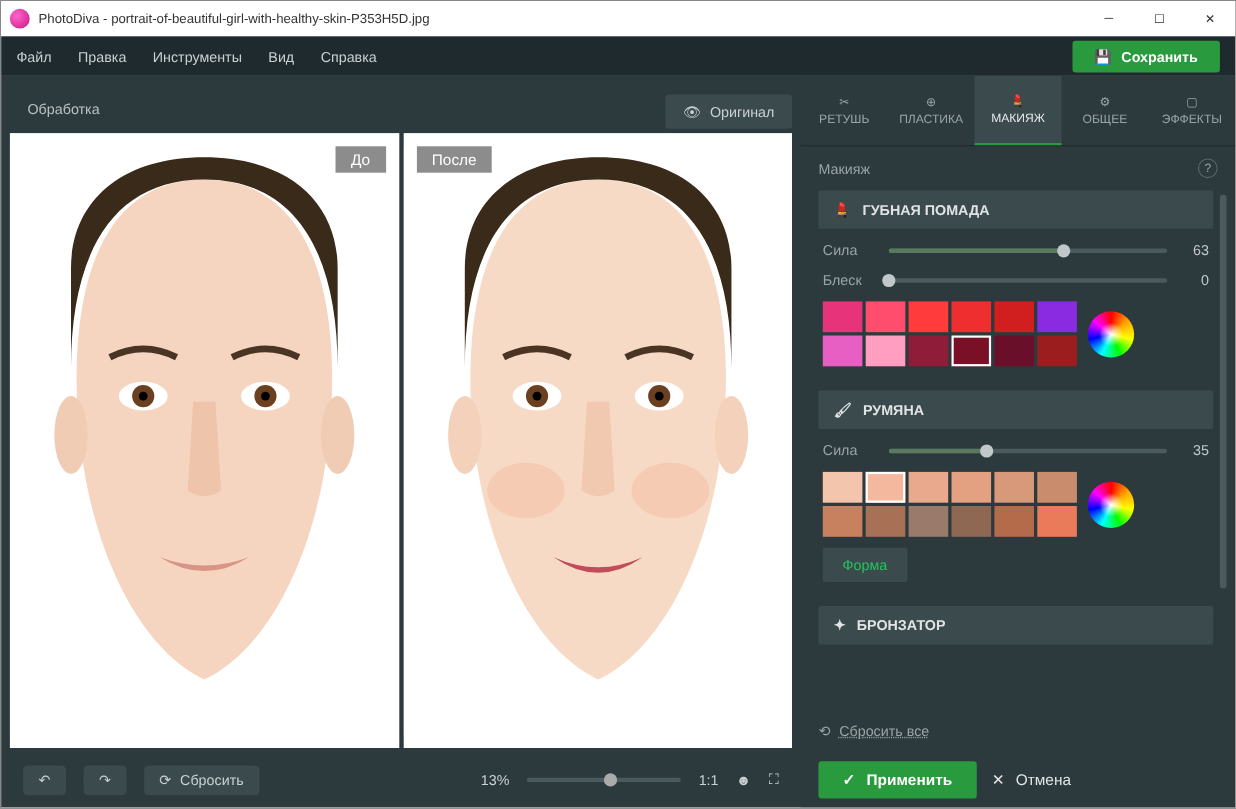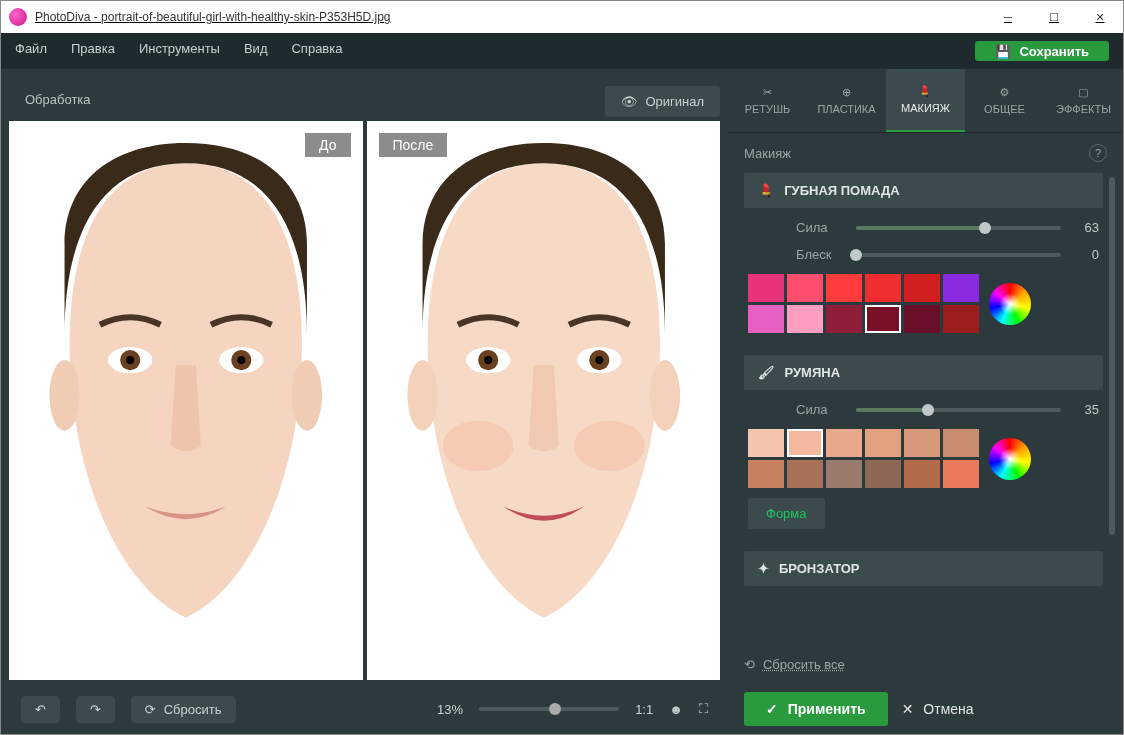--- a/index.html
+++ b/index.html
@@ -1,24 +1,24 @@
 <!DOCTYPE html>
 <html><head>
 <meta charset="utf-8">
 <style>
 * { margin: 0; padding: 0; box-sizing: border-box; font-family: "Segoe UI", Arial, sans-serif; }
 body { width: 1124px; height: 735px; background: #fff; overflow: hidden; border: 1px solid #888; }
 
-.titlebar { height: 32px; background: #fff; display: flex; align-items: center; padding-left: 8px; text-decoration: underline; }
+.titlebar { height: 32px; background: #fff; display: flex; align-items: center; padding-left: 8px; }
 .titlebar .logo { width: 18px; height: 18px; border-radius: 50%; background: radial-gradient(circle at 35% 35%, #ff66cc, #c71585); margin-right: 8px; }
 .titlebar .title { font-size: 12px; color: #333; }
 .titlebar .wbtns { margin-left: auto; display: flex; }
 .titlebar .wbtn { width: 46px; height: 32px; display: flex; align-items: center; justify-content: center; font-size: 11px; color: #333; }
 
-.menubar { height: 36px; background: #1e2a2d; display: flex; padding: 8px 14px; color: #c8d0d2; font-size: 13px; }
+.menubar { height: 36px; background: #1e2a2d; display: flex; align-items: center; padding: 18px 14px; color: #c8d0d2; font-size: 13px; }
 .menubar .mitem { margin-right: 24px; }
 .menubar .save { margin-left: auto; background: #2a9a3f; color: #fff; padding: 7px 20px; border-radius: 3px; display: flex; align-items: center; gap: 8px; font-weight: 600; }
 
 .body { display: flex; height: calc(100% - 68px); background: #2d3a3d; }
 .left { flex: 1; display: flex; flex-direction: column; }
 .right { width: 395px; background: #2d3a3d; display: flex; flex-direction: column; }
 
 .tabrow { height: 48px; display: flex; align-items: flex-end; padding: 0 8px; }
 .viewtab { padding: 10px 16px; color: #b8c0c2; font-size: 13px; border-radius: 3px 3px 0 0; }
 .viewtab.active { background: #3a4a4d; color: #e8e8e8; border-bottom: 2px solid #2a9a3f; }
@@ -45,21 +45,21 @@
 
 .scroll { flex: 1; overflow: hidden; padding: 0 8px 0 16px; display: flex; gap: 6px; }
 .scrollin { flex: 1; }
 .scrollbar { width: 6px; background: #4a5a5d; border-radius: 3px; margin: 4px 0 110px 0; }
 
 .section { margin-bottom: 14px; }
 .sechead { background: #3a4a4d; padding: 10px 14px; color: #e0e4e5; font-size: 13px; font-weight: 700; display: flex; align-items: center; gap: 10px; border-radius: 2px; }
 .secbody { padding: 12px 4px 8px 4px; }
 
 .srow { display: flex; align-items: center; gap: 12px; margin-bottom: 12px; color: #9aa4a6; font-size: 13px; }
-.srow .lbl { width: 48px; margin-left: 48px; }
+.srow .lbl { width: 48px; }
 .srow .slider { flex: 1; height: 4px; background: #4a5a5d; border-radius: 2px; position: relative; }
 .srow .slider .fill { position: absolute; height: 100%; background: #5a7a5f; border-radius: 2px; }
 .srow .slider .knob { position: absolute; width: 12px; height: 12px; background: #c0c8ca; border-radius: 50%; top: -4px; transform: translateX(-50%); }
 .srow .val { width: 26px; text-align: right; color: #c0c8ca; }
 
 .swatches { display: flex; gap: 10px; align-items: center; }
 .swgrid { display: grid; grid-template-columns: repeat(6, 36px); grid-auto-rows: 28px; gap: 3px; }
 .sw { border: 2px solid transparent; }
 .sw.sel { border-color: #fff; }
 .wheel { width: 42px; height: 42px; border-radius: 50%; background: conic-gradient(red,orange,yellow,lime,cyan,blue,magenta,red); position: relative; }

